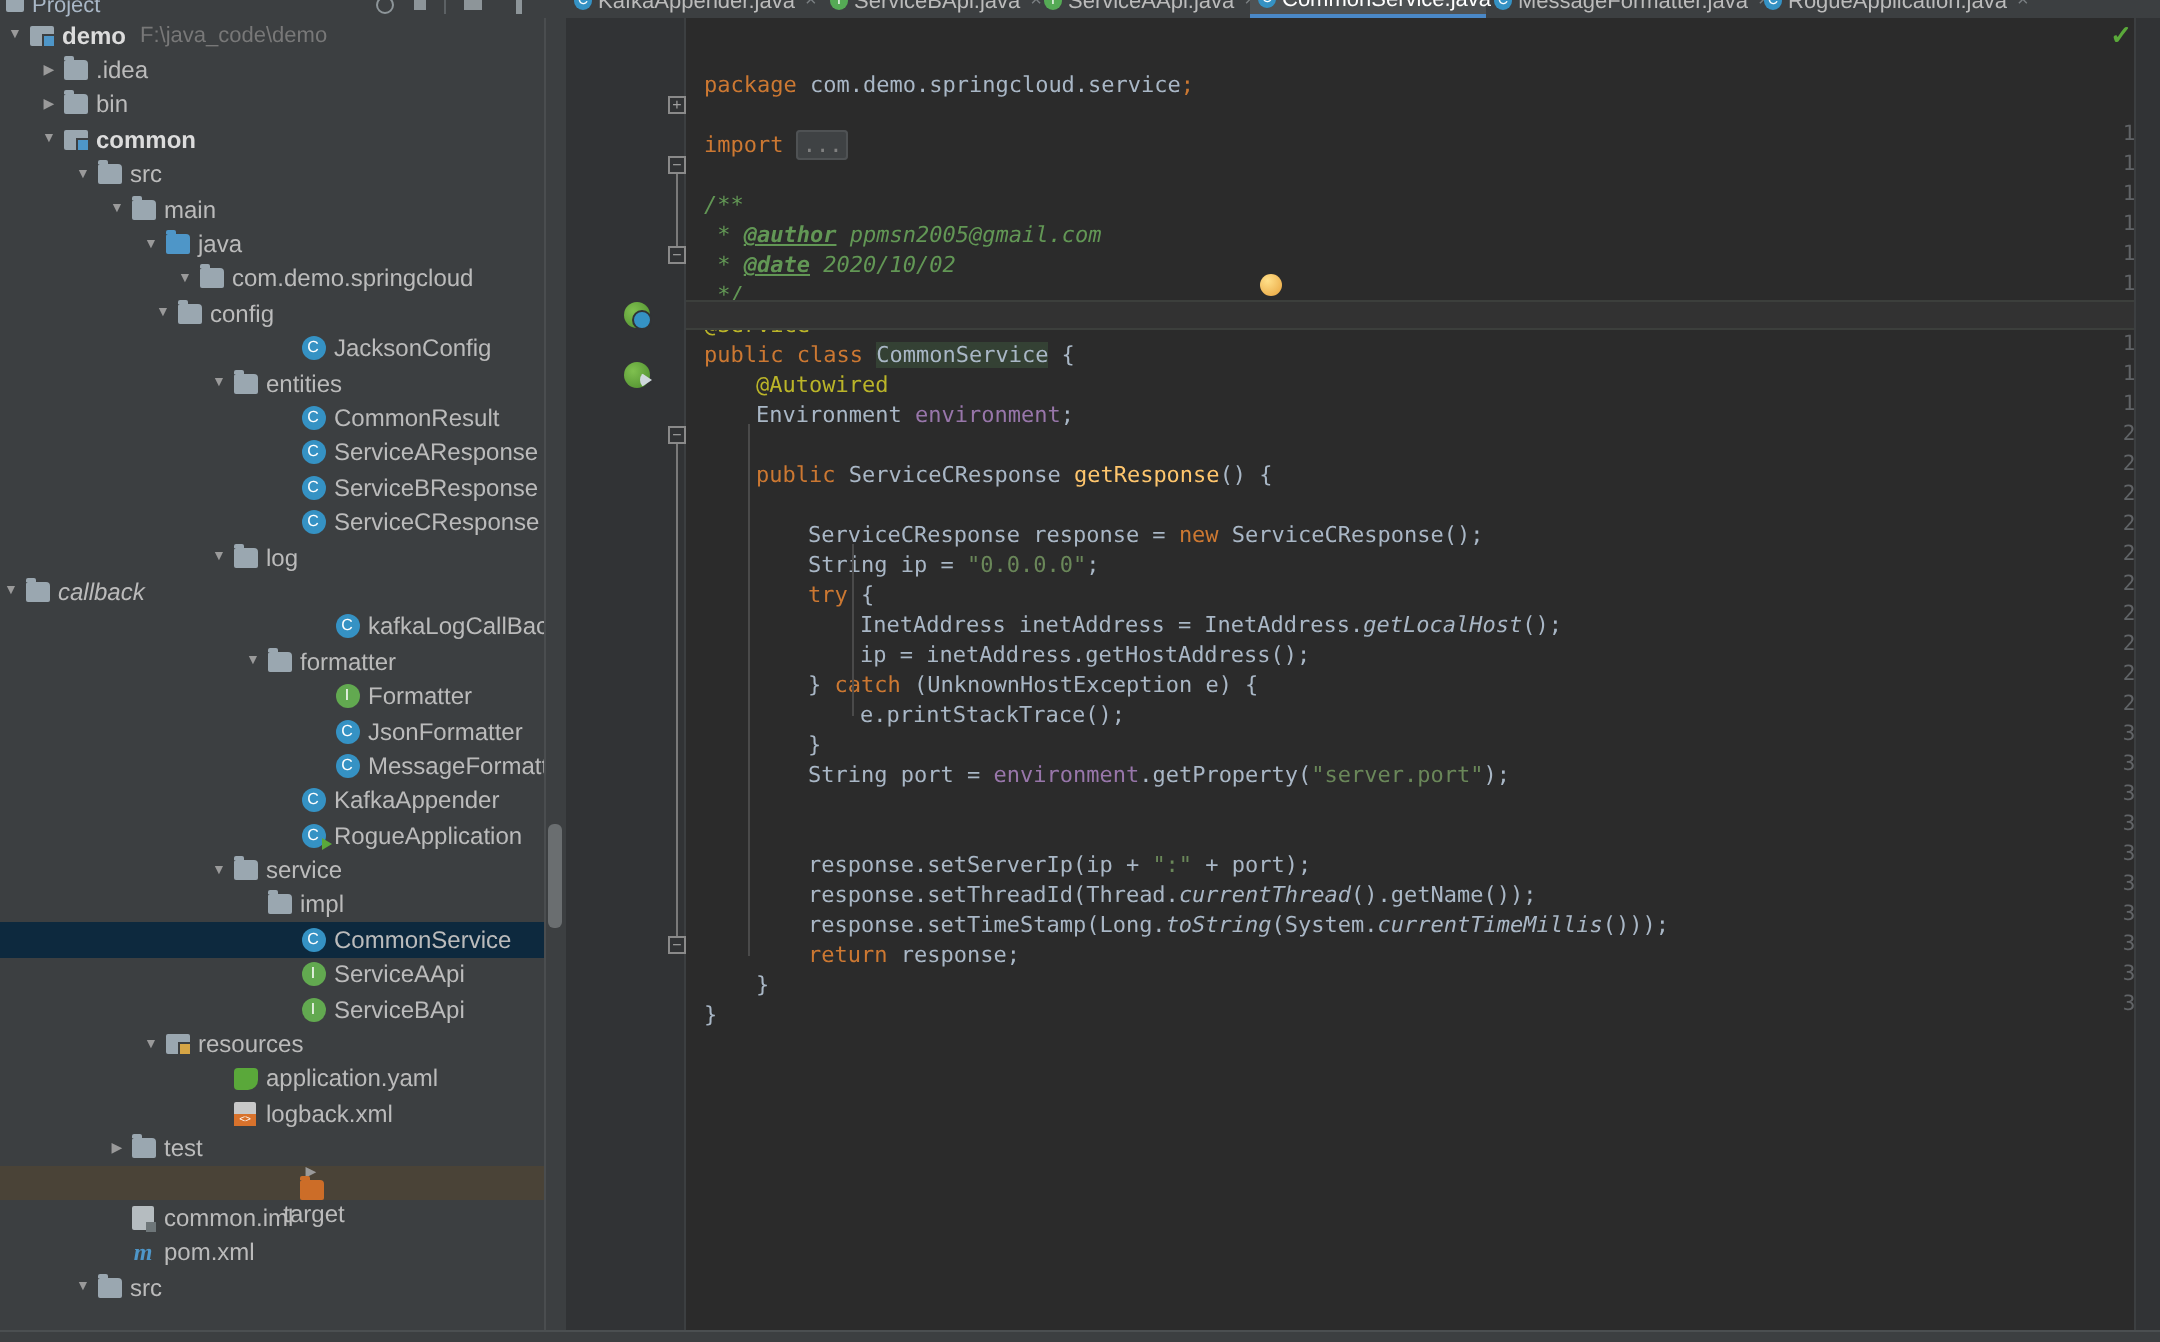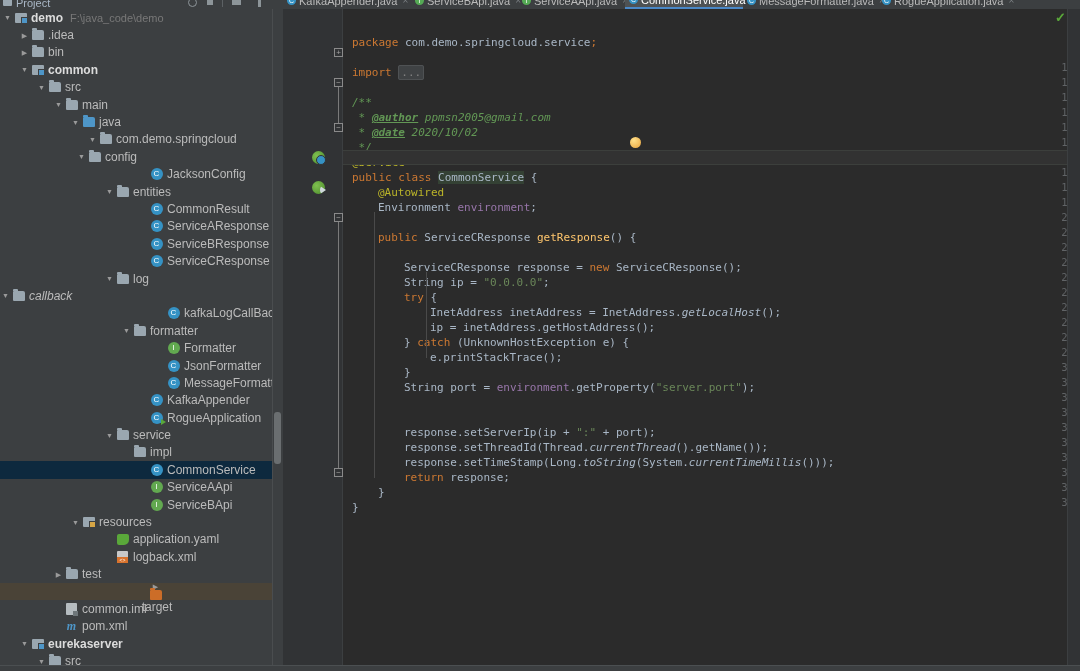--- a/index.html
+++ b/index.html
@@ -507,27 +507,20 @@
             <span class="i-iml"></span>
           </span>
           <span class="label">common.iml</span>
         </div>
         <div class="row" style="padding-left: 53px;">
           <span class="arrow"></span>
           <span class="ico">
             <span class="i-pom">m</span>
           </span>
           <span class="label">pom.xml</span>
-        </div>
-        <div class="row bold" style="padding-left: 19px;">
-          <span class="arrow">▼</span>
-          <span class="ico">
-            <span class="i-mod"></span>
-          </span>
-          <span class="label">eurekaserver</span>
         </div>
         <div class="row" style="padding-left: 36px;">
           <span class="arrow">▼</span>
           <span class="ico">
             <span class="i-folder"></span>
           </span>
           <span class="label">src</span>
         </div>
       </div>
     <div class="tree-edge"></div>

